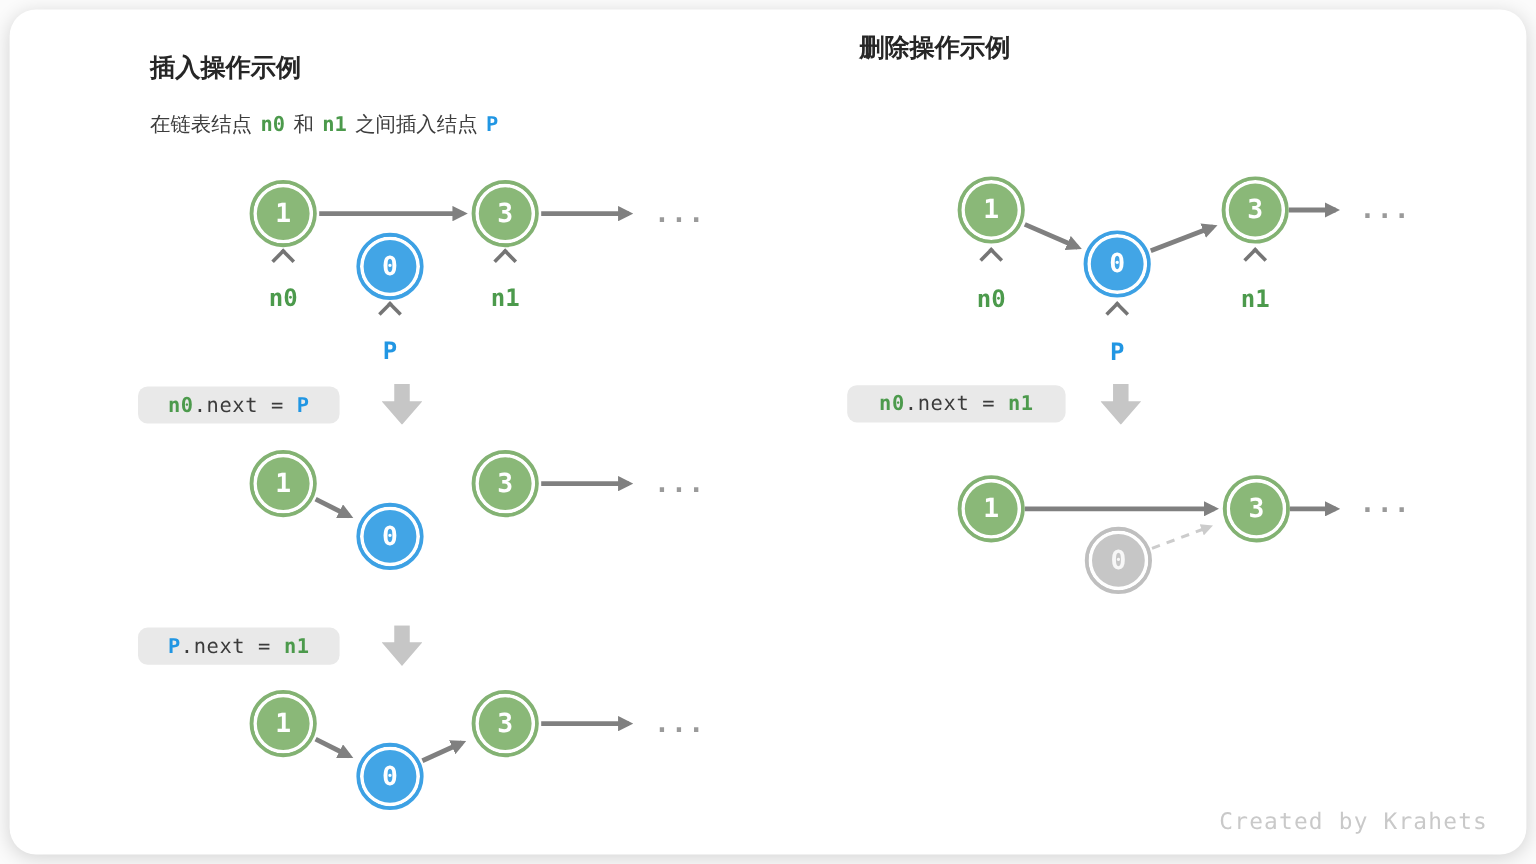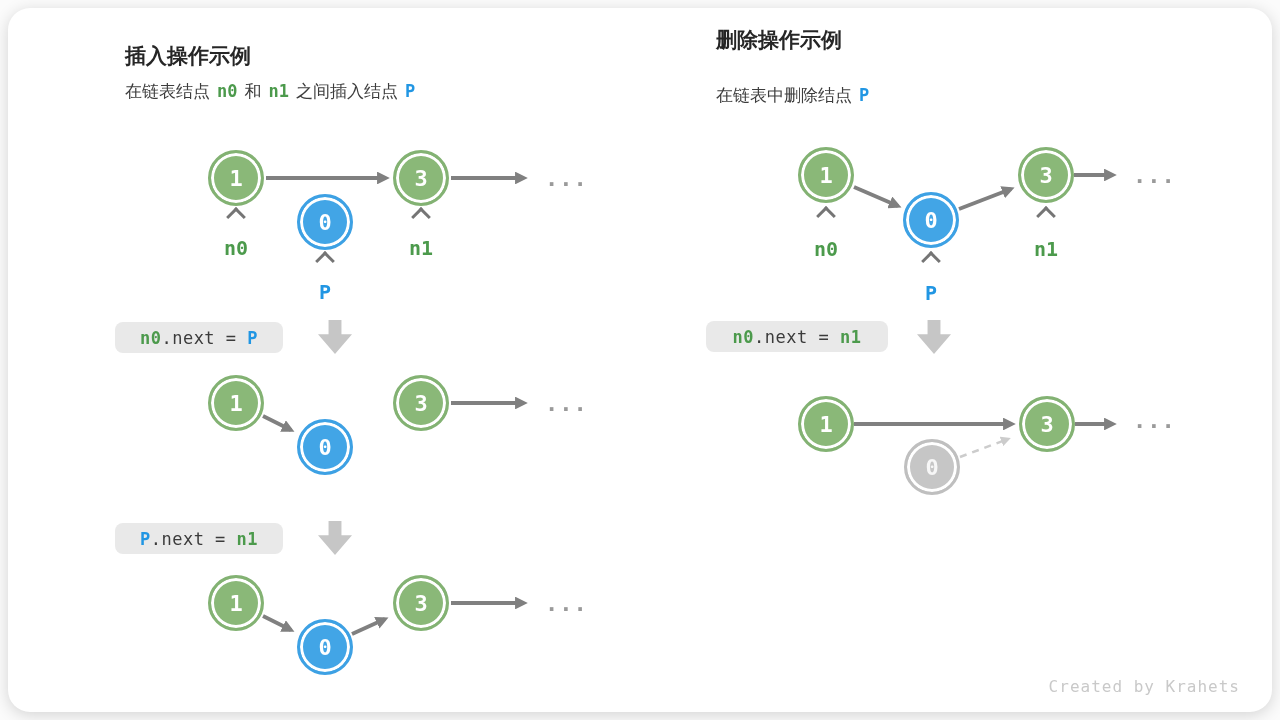--- a/index.html
+++ b/index.html
@@ -33,21 +33,21 @@
   .code-box{position:absolute;height:31px;background:#e9e9e9;border-radius:8px;
             display:flex;align-items:center;justify-content:center;
             font-family:"DejaVu Sans Mono",monospace;font-size:17px;color:#3b3b3b;
             letter-spacing:0.5px;white-space:pre;}
   .code-box .green-text,.code-box .blue-text{font-weight:bold;}
 
   .block-arrow{position:absolute;width:34px;height:34px;background:#c6c6c6;
                clip-path:polygon(31% 0,69% 0,69% 42%,100% 42%,50% 100%,0 42%,31% 42%);}
 
   .credit{position:absolute;right:40px;bottom:24px;font-family:"DejaVu Sans Mono",monospace;
-          font-size:16px;color:#c9c9c9;letter-spacing:1px;}
+          font-size:19px;color:#c9c9c9;letter-spacing:1px;}
 </style>
 </head>
 <body>
 
 <div class="stage">
   <div class="card"></div>
 
   <svg class="overlay" width="1280" height="720" viewBox="0 0 1280 720">
     <defs>
       <marker id="ah" viewBox="0 0 10 10" refX="7" refY="5" markerWidth="3.2" markerHeight="3.2" orient="auto-start-reverse">
@@ -68,28 +68,25 @@
       <line x1="854" y1="187" x2="898" y2="206" marker-end="url(#ah)"></line>
       <line x1="959" y1="209" x2="1011" y2="189" marker-end="url(#ah)"></line>
       <line x1="1074" y1="175" x2="1113" y2="175" marker-end="url(#ah)"></line>
       <line x1="854" y1="424" x2="1012" y2="424" marker-end="url(#ah)"></line>
       <line x1="1075" y1="424" x2="1113" y2="424" marker-end="url(#ah)"></line>
     </g>
     <line x1="960" y1="457" x2="1008" y2="439" stroke="#cccccc" stroke-width="2.5" stroke-dasharray="7 6" marker-end="url(#ahl)"></line>
   </svg>
 
   <div class="section-title" style="left:125px;top:42px;">插入操作示例</div>
-  <div class="section-sub" style="left:125px;top:80px;">
+  <div class="section-sub" style="left:125px;top:92px;">
     <span>在链表结点</span><span class="sub-code green-text">n0</span><span>和</span><span class="sub-code green-text">n1</span><span>之间插入结点</span><span class="sub-code blue-text">P</span>
   </div>
 
   <div class="section-title" style="left:716px;top:26px;">删除操作示例</div>
-  <div class="section-sub" style="left:716px;top:84px;">
-    <span>在链表中删除结点</span><span class="sub-code blue-text">P</span>
-  </div>
 
   <div class="node node-green" style="left:208px;top:150px;">1</div>
   <div class="node node-blue" style="left:297px;top:194px;">0</div>
   <div class="node node-green" style="left:393px;top:150px;">3</div>
   <div class="caret" style="left:229px;top:210px;"></div>
   <div class="caret" style="left:414px;top:210px;"></div>
   <div class="caret" style="left:318px;top:254px;"></div>
   <div class="ptr-label green-text" style="left:206px;top:235px;">n0</div>
   <div class="ptr-label green-text" style="left:391px;top:235px;">n1</div>
   <div class="ptr-label blue-text" style="left:295px;top:279px;">P</div>

